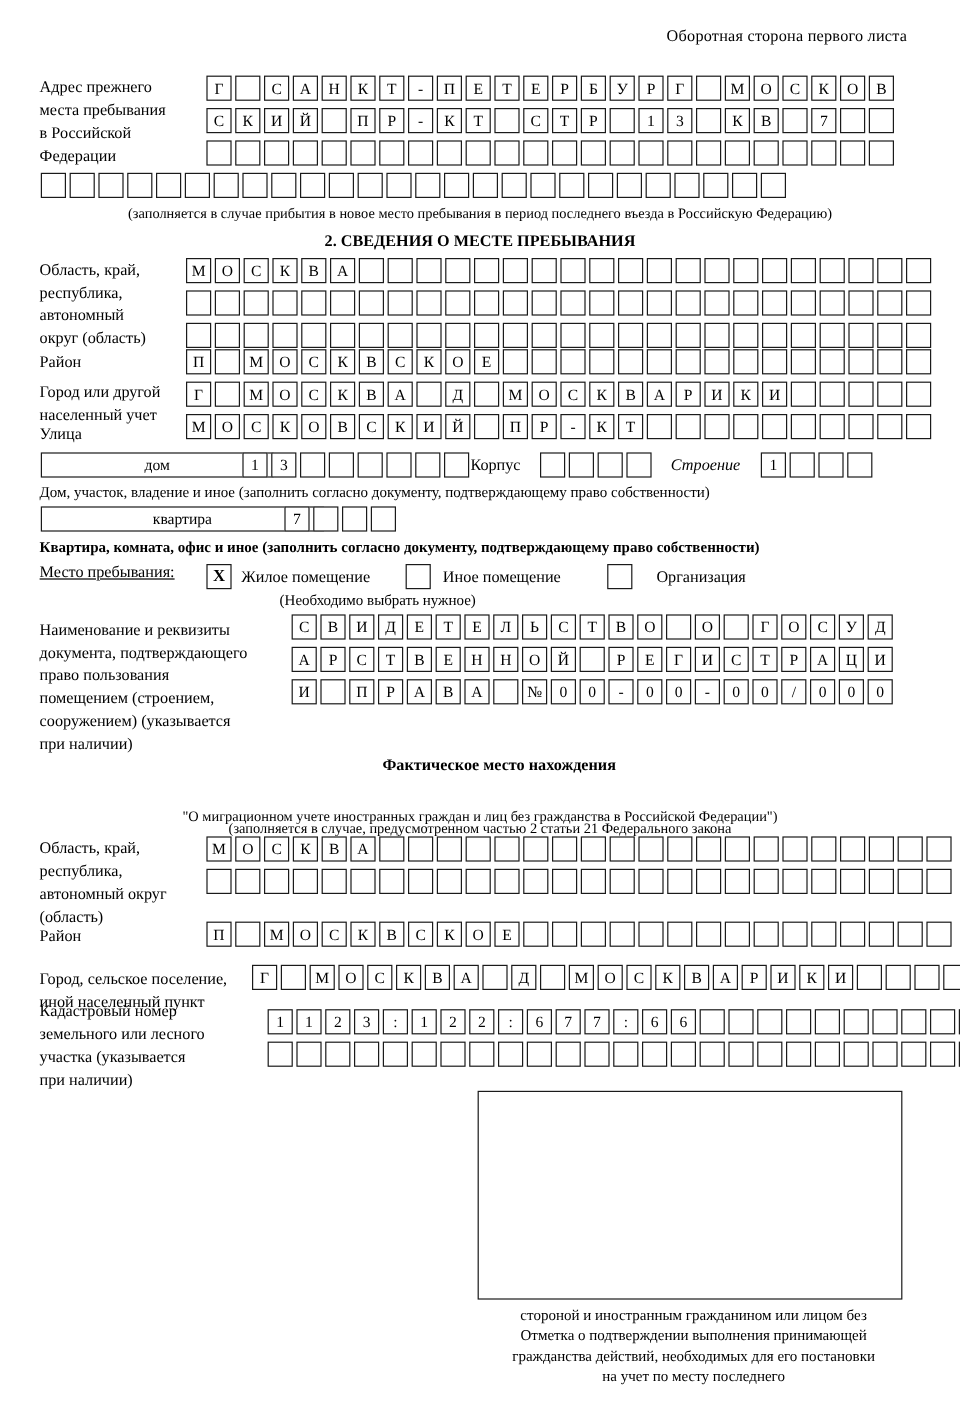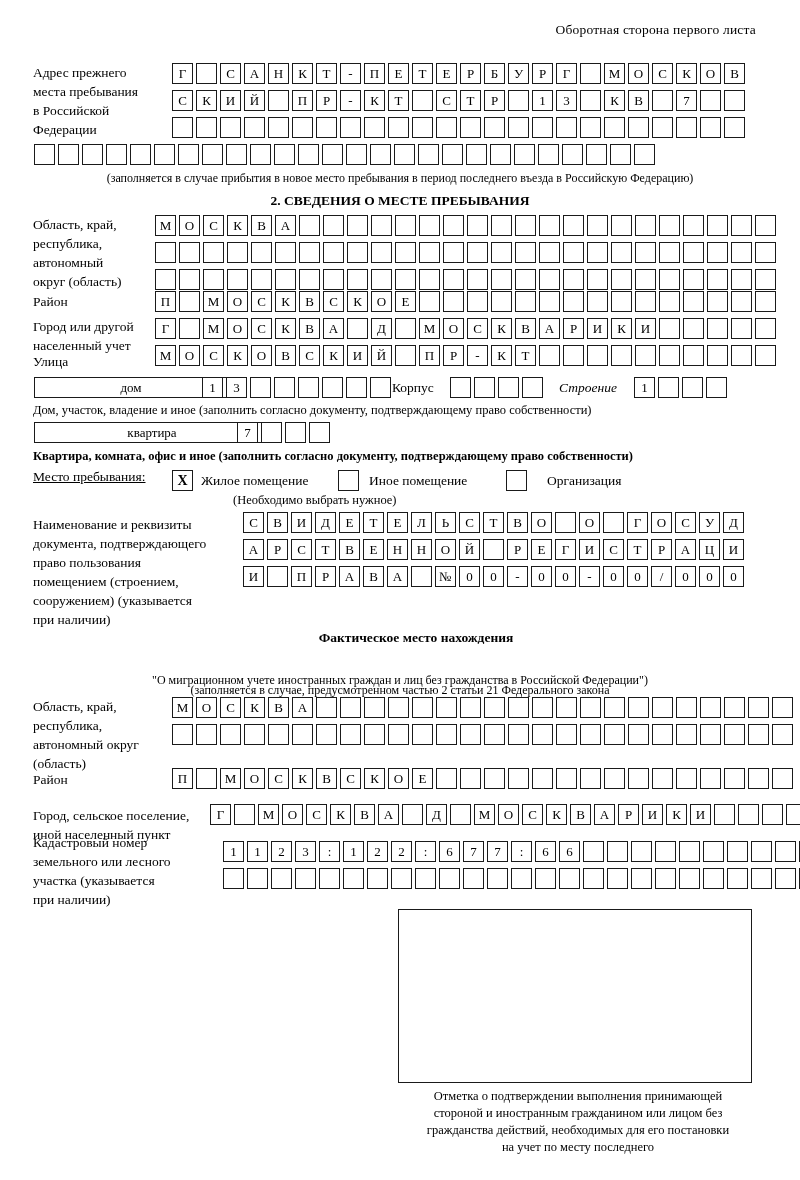--- a/index.html
+++ b/index.html
@@ -718,19 +718,19 @@
       <div class="cell"></div>
       <div class="cell"></div>
       <div class="cell"></div>
       <div class="cell"></div>
       <div class="cell"></div>
       <div class="cell"></div>
     </div>
 
   <div class="big-box" style="left:398px; top:909px; width:354px; height:174px;"></div>
   <div class="foot-note" style="left:398px; top:1088px;">
+    <span class="note-line">стороной и иностранным гражданином или лицом без</span>
     <span class="note-line">Отметка о подтверждении выполнения принимающей</span>
-    <span class="note-line">стороной и иностранным гражданином или лицом без</span>
     <span class="note-line">гражданства действий, необходимых для его постановки</span>
     <span class="note-line">на учет по месту последнего</span>
   </div>
 
 </div>
 
 </body></html>

